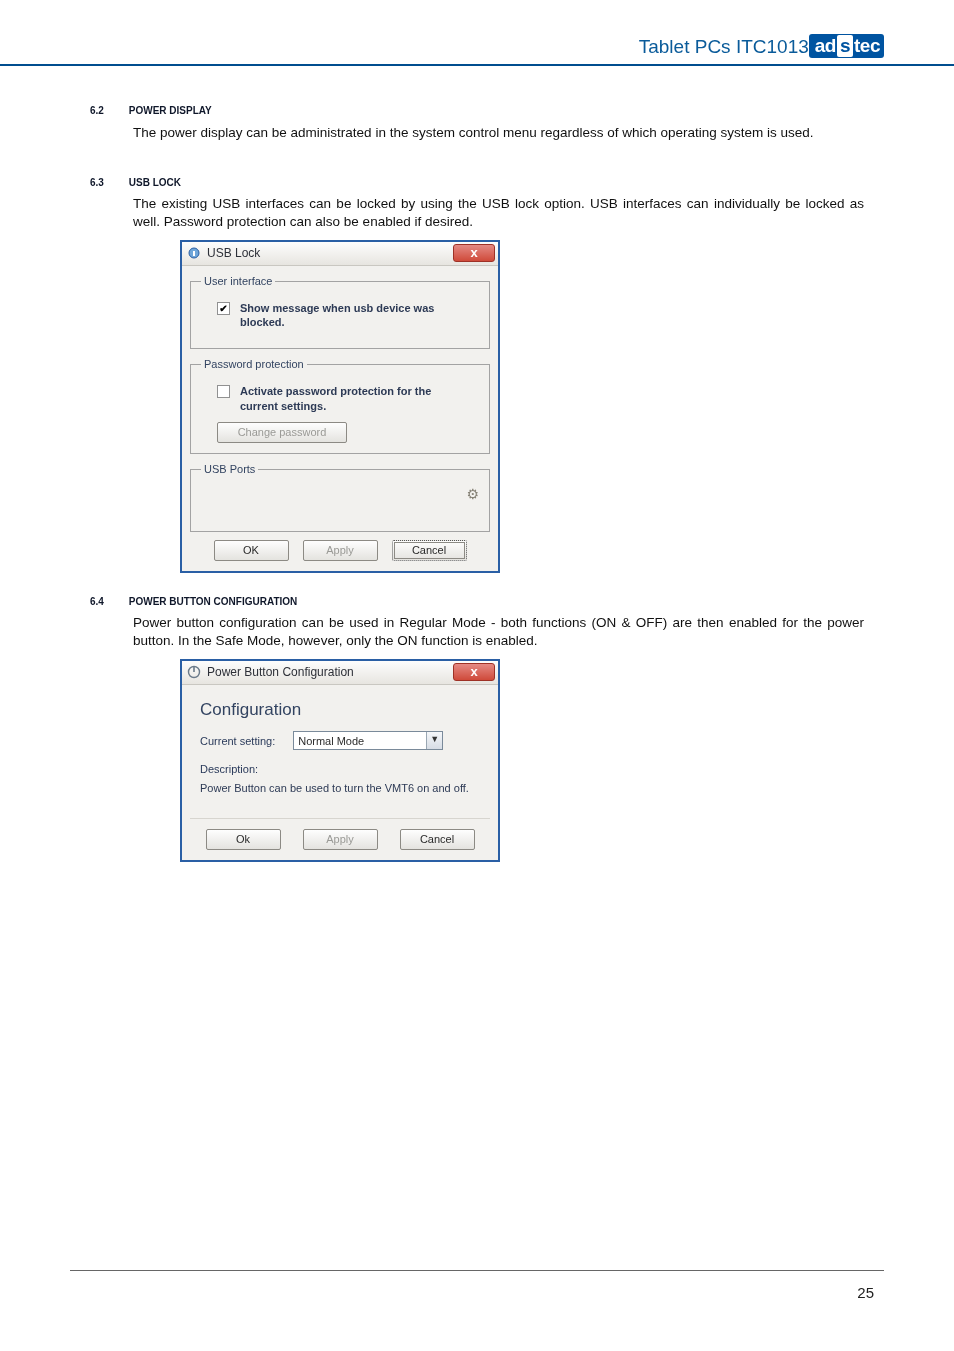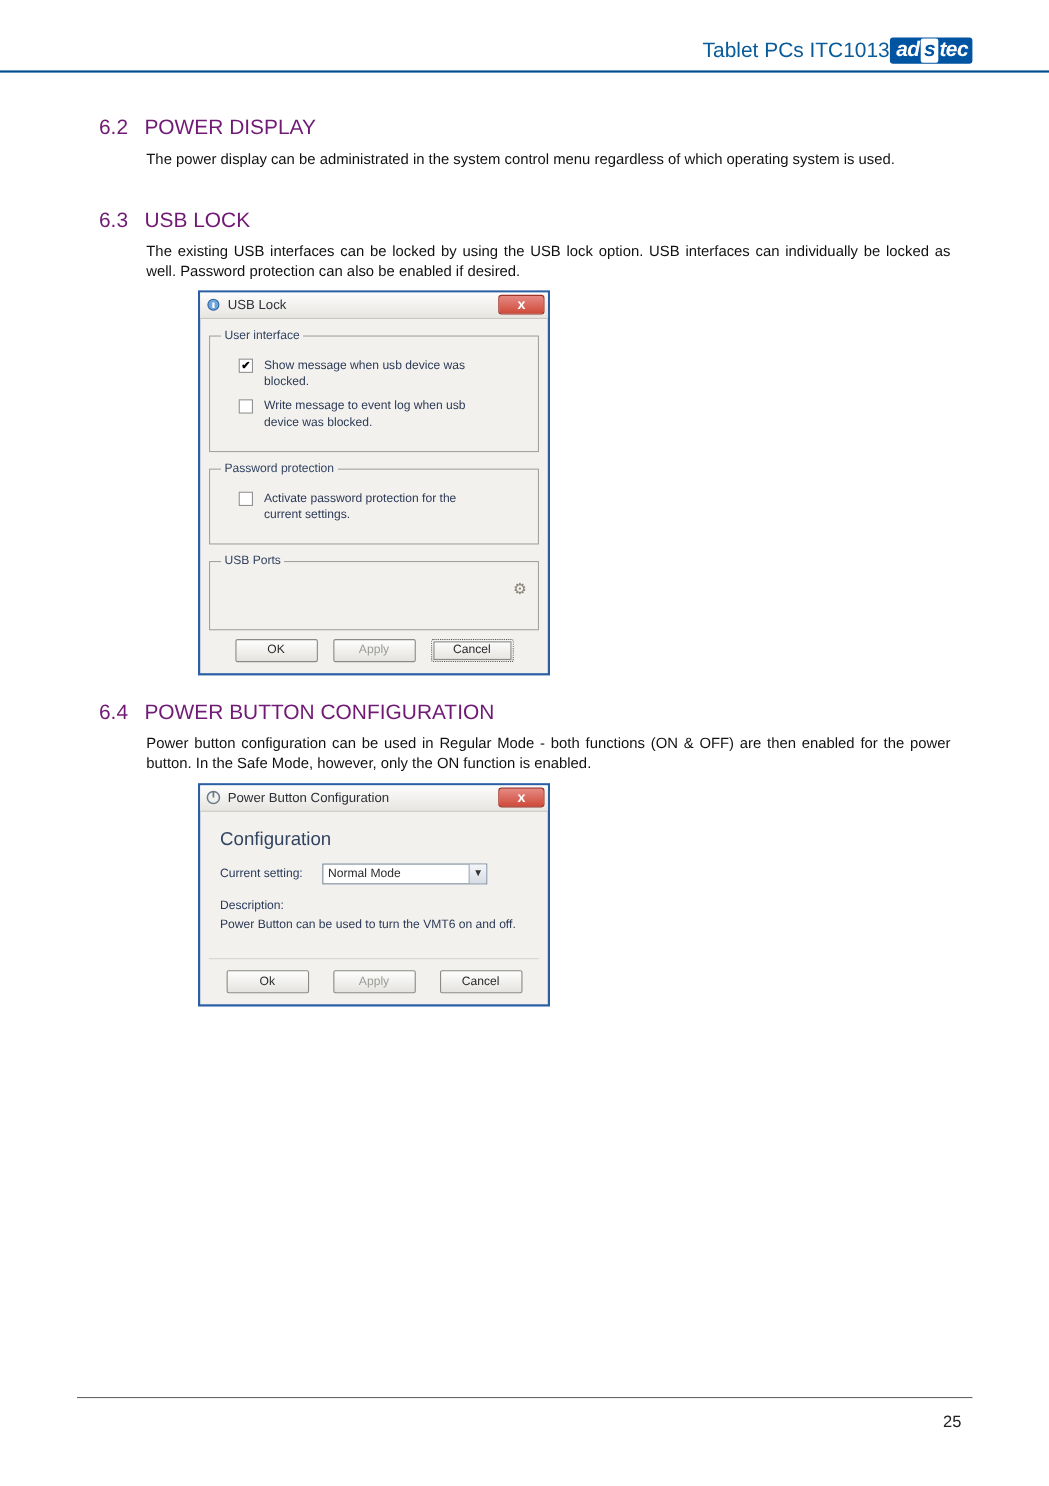--- a/index.html
+++ b/index.html
@@ -27,42 +27,41 @@
     display: inline-flex;
     align-items: center;
     background: #0054a1;
     color: #fff;
     font-family: Arial, sans-serif;
     font-weight: bold;
     font-size: 19px;
     padding: 1px 4px 1px 6px;
     border-radius: 3px;
     letter-spacing: -0.5px;
-    font-style: italic;
   }
   .logo .s {
     background: #fff;
     color: #0054a1;
     padding: 0 3px;
     margin: 0 1px;
     border-radius: 2px;
   }
   .content {
     padding: 20px 90px 0 90px;
     font-size: 13.5px;
     line-height: 1.35;
     color: #1a1a1a;
   }
   .section {
     margin-top: 18px;
   }
   .sec-heading {
-    color: #701a75;
-    font-weight: normal;
-    font-size: 19px;
+    color: #0f172a;
+    font-weight: bold;
+    font-size: 10px;
     margin-bottom: 6px;
   }
   .sec-heading .num {
     display: inline-block;
     width: 36px;
   }
   .sec-heading .caps {
     font-variant: small-caps;
   }
   .body-text {
@@ -141,20 +140,21 @@
     font-size: 10px;
     line-height: 11px;
     text-align: center;
     font-weight: bold;
     color: #000;
   }
   .chk-label {
     font-size: 11px;
     color: #2d3a55;
     max-width: 210px;
+    font-weight: bold;
   }
   .winbtn {
     display: inline-block;
     min-width: 75px;
     height: 21px;
     border: 1px solid #8c8a84;
     background: linear-gradient(#fefefe, #e4e3df);
     color: #2a2a2a;
     font-size: 11px;
     text-align: center;
@@ -265,31 +265,30 @@
         <span class="close">x</span>
       </div>
       <div class="dlg-body">
 
         <fieldset class="group">
           <legend>User interface</legend>
           <div class="chk-row">
             <div class="chkbox">✔</div>
             <div class="chk-label">Show message when usb device was blocked.</div>
           </div>
-          <div class="chk-row">
-            <div class="chkbox"></div>
-            <div class="chk-label">Write message to event log when usb device was blocked.</div>
-          </div>
         </fieldset>
 
         <fieldset class="group">
           <legend>Password protection</legend>
           <div class="chk-row">
             <div class="chkbox"></div>
             <div class="chk-label">Activate password protection for the current settings.</div>
+          </div>
+          <div style="margin-left:16px">
+            <span class="winbtn disabled" style="min-width:130px">Change password</span>
           </div>
         </fieldset>
 
         <fieldset class="group">
           <legend>USB Ports</legend>
           <div class="ports-row">
             <span class="gear">⚙</span>
           </div>
         </fieldset>
 

